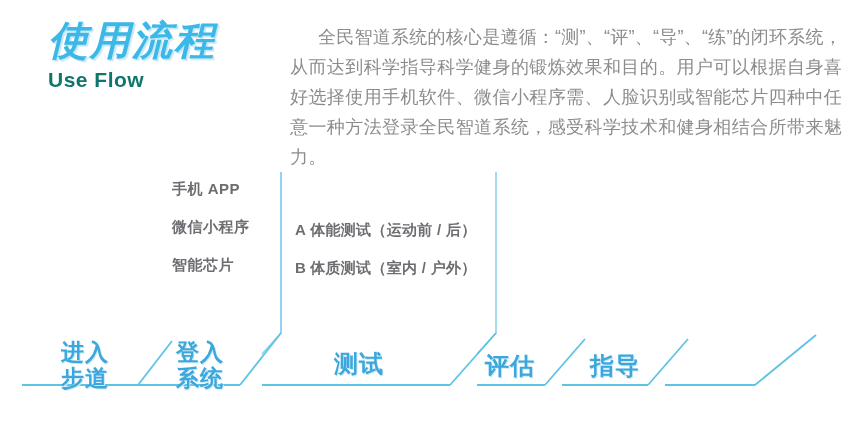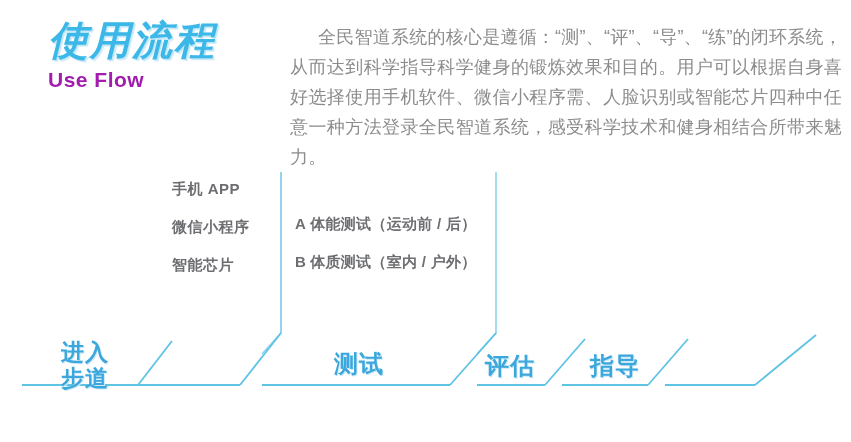--- a/index.html
+++ b/index.html
@@ -15,41 +15,41 @@
 
   .title-block{position:absolute;left:48px;top:18px;width:240px;}
   .title-cn{
     font-size:40px;line-height:44px;font-weight:bold;font-style:italic;
     letter-spacing:2px;color:#3bb7e8;
     text-shadow:1px 1px 0 #bfe5f6, 2px 2px 0 #d7eef9;
     white-space:nowrap;
   }
   .title-en{
     margin-top:6px;font-size:21px;line-height:24px;font-weight:bold;
-    color:#a21caf;letter-spacing:0.5px;
+    color:#0f766e;letter-spacing:0.5px;
   }
 
   .intro{
     position:absolute;left:290px;top:22px;width:552px;
     font-size:18px;line-height:30px;color:#8c8c8c;
     text-align:justify;text-justify:inter-ideograph;
     letter-spacing:0.2px;
   }
   .intro .indent{display:inline-block;width:28px;}
 
   
   .middle{position:absolute;left:0;top:155px;width:851px;height:180px;}
 
   .method-list{position:absolute;left:172px;top:15px;width:100px;}
   .method-list .mrow{
     font-size:15px;line-height:38px;font-weight:bold;color:#6d6e71;
     white-space:nowrap;letter-spacing:0.5px;
   }
 
-  .test-list{position:absolute;left:295px;top:50px;width:200px;}
+  .test-list{position:absolute;left:295px;top:56px;width:200px;}
   .test-list .trow{
     font-size:15px;line-height:38px;font-weight:bold;color:#6d6e71;
     white-space:nowrap;letter-spacing:0.3px;
   }
   .test-list .trow .lbl{margin-right:4px;}
 
   
   .connectors{position:absolute;left:0;top:0;width:851px;height:442px;
     pointer-events:none;}
 
@@ -127,20 +127,23 @@
 
         <line x1="665" y1="60" x2="755" y2="60"></line>
         <line x1="755" y1="60" x2="816" y2="10"></line>
       </g>
     </svg>
 
     <div class="stage" style="left:30px;width:110px;">
       <div class="stxt two"><span>进入</span><br><span>步道</span></div>
     </div>
 
+    <div class="stage" style="left:145px;width:110px;">
+      <div class="stxt two"><span>登入</span><br><span>系统</span></div>
+    </div>
 
     <div class="stage" style="left:304px;width:110px;font-family:Liberation Mono, monospace;">
       <div class="stxt">测试</div>
     </div>
 
     <div class="stage" style="left:460px;width:100px;">
       <div class="stxt">评估</div>
     </div>
 
     <div class="stage" style="left:565px;width:100px;">

